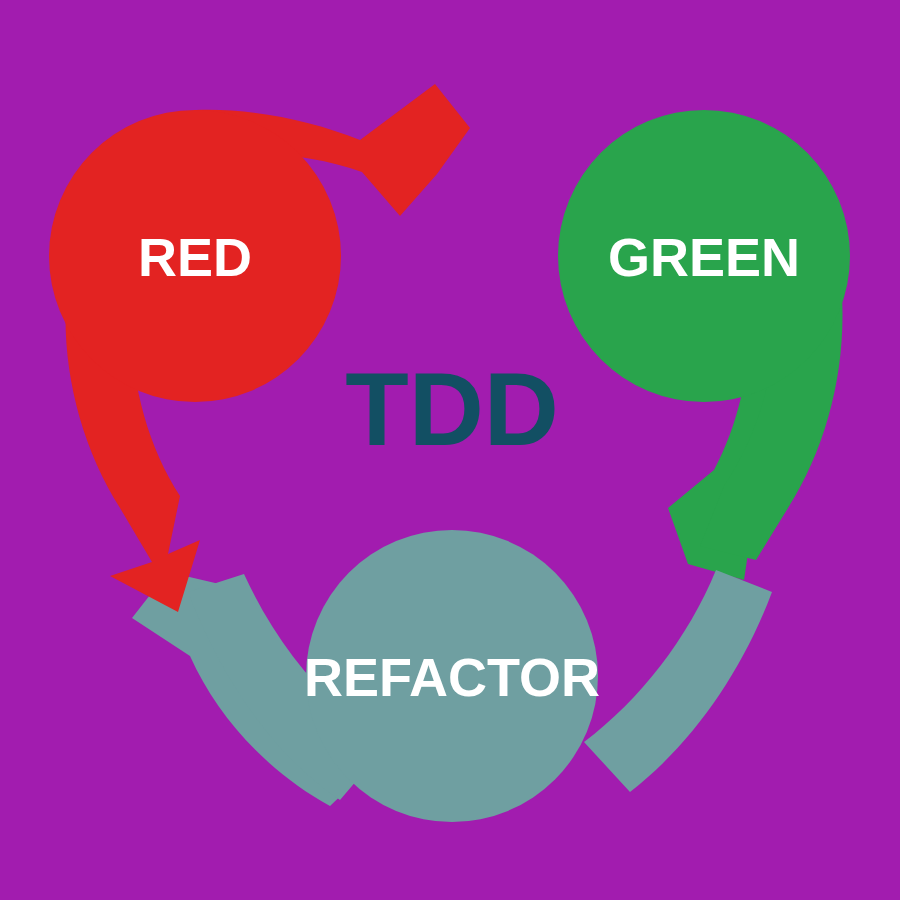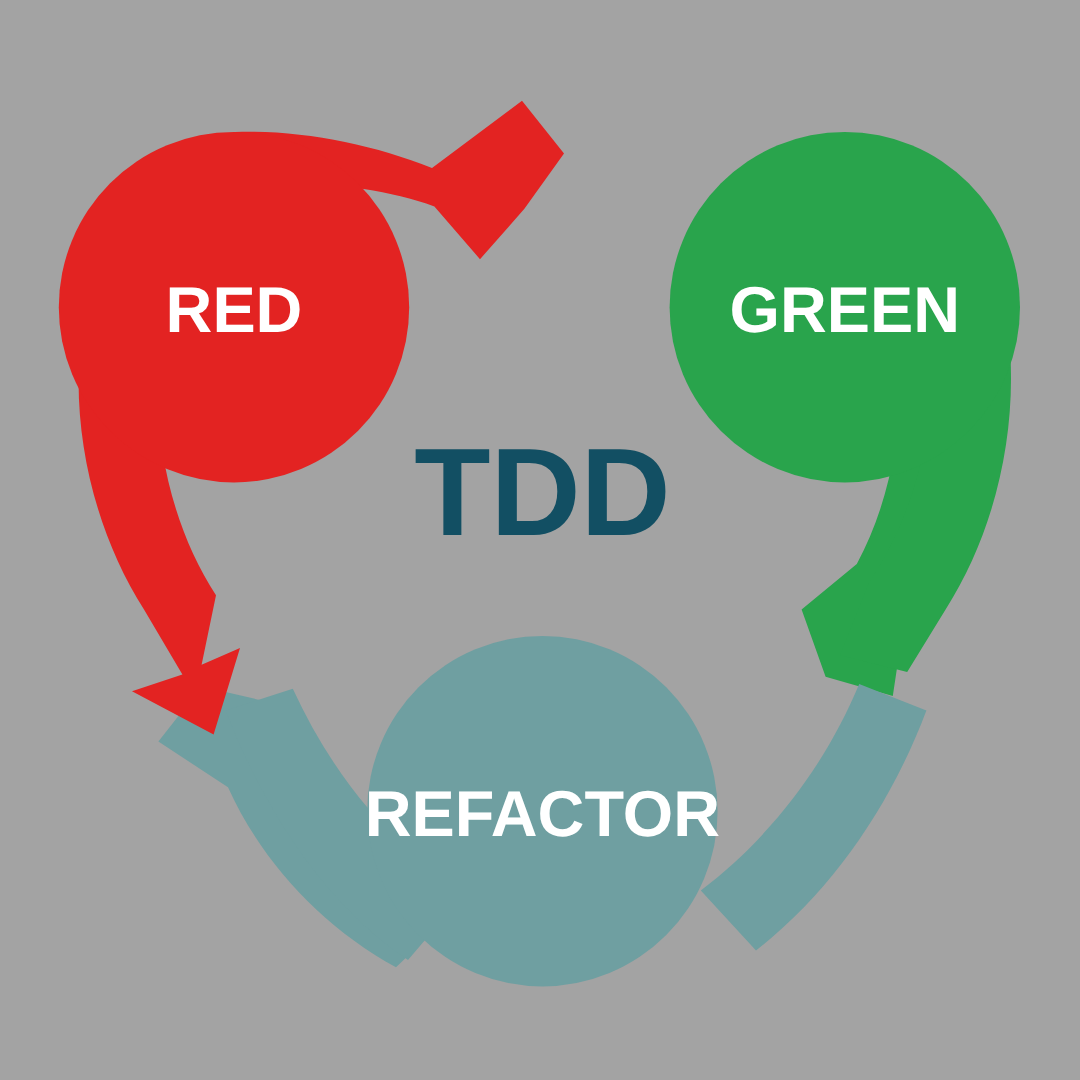--- a/index.html
+++ b/index.html
@@ -10,21 +10,21 @@
   body {
     width: 900px;
     height: 900px;
     font-family: "Liberation Sans", sans-serif;
     overflow: hidden;
   }
   #tdd-canvas {
     position: relative;
     width: 900px;
     height: 900px;
-    background: #a3a3a3;
+    background: #a21caf;
   }
   #tdd-svg {
     position: absolute;
     top: 0;
     left: 0;
     width: 900px;
     height: 900px;
     display: block;
   }
   .node-label {

